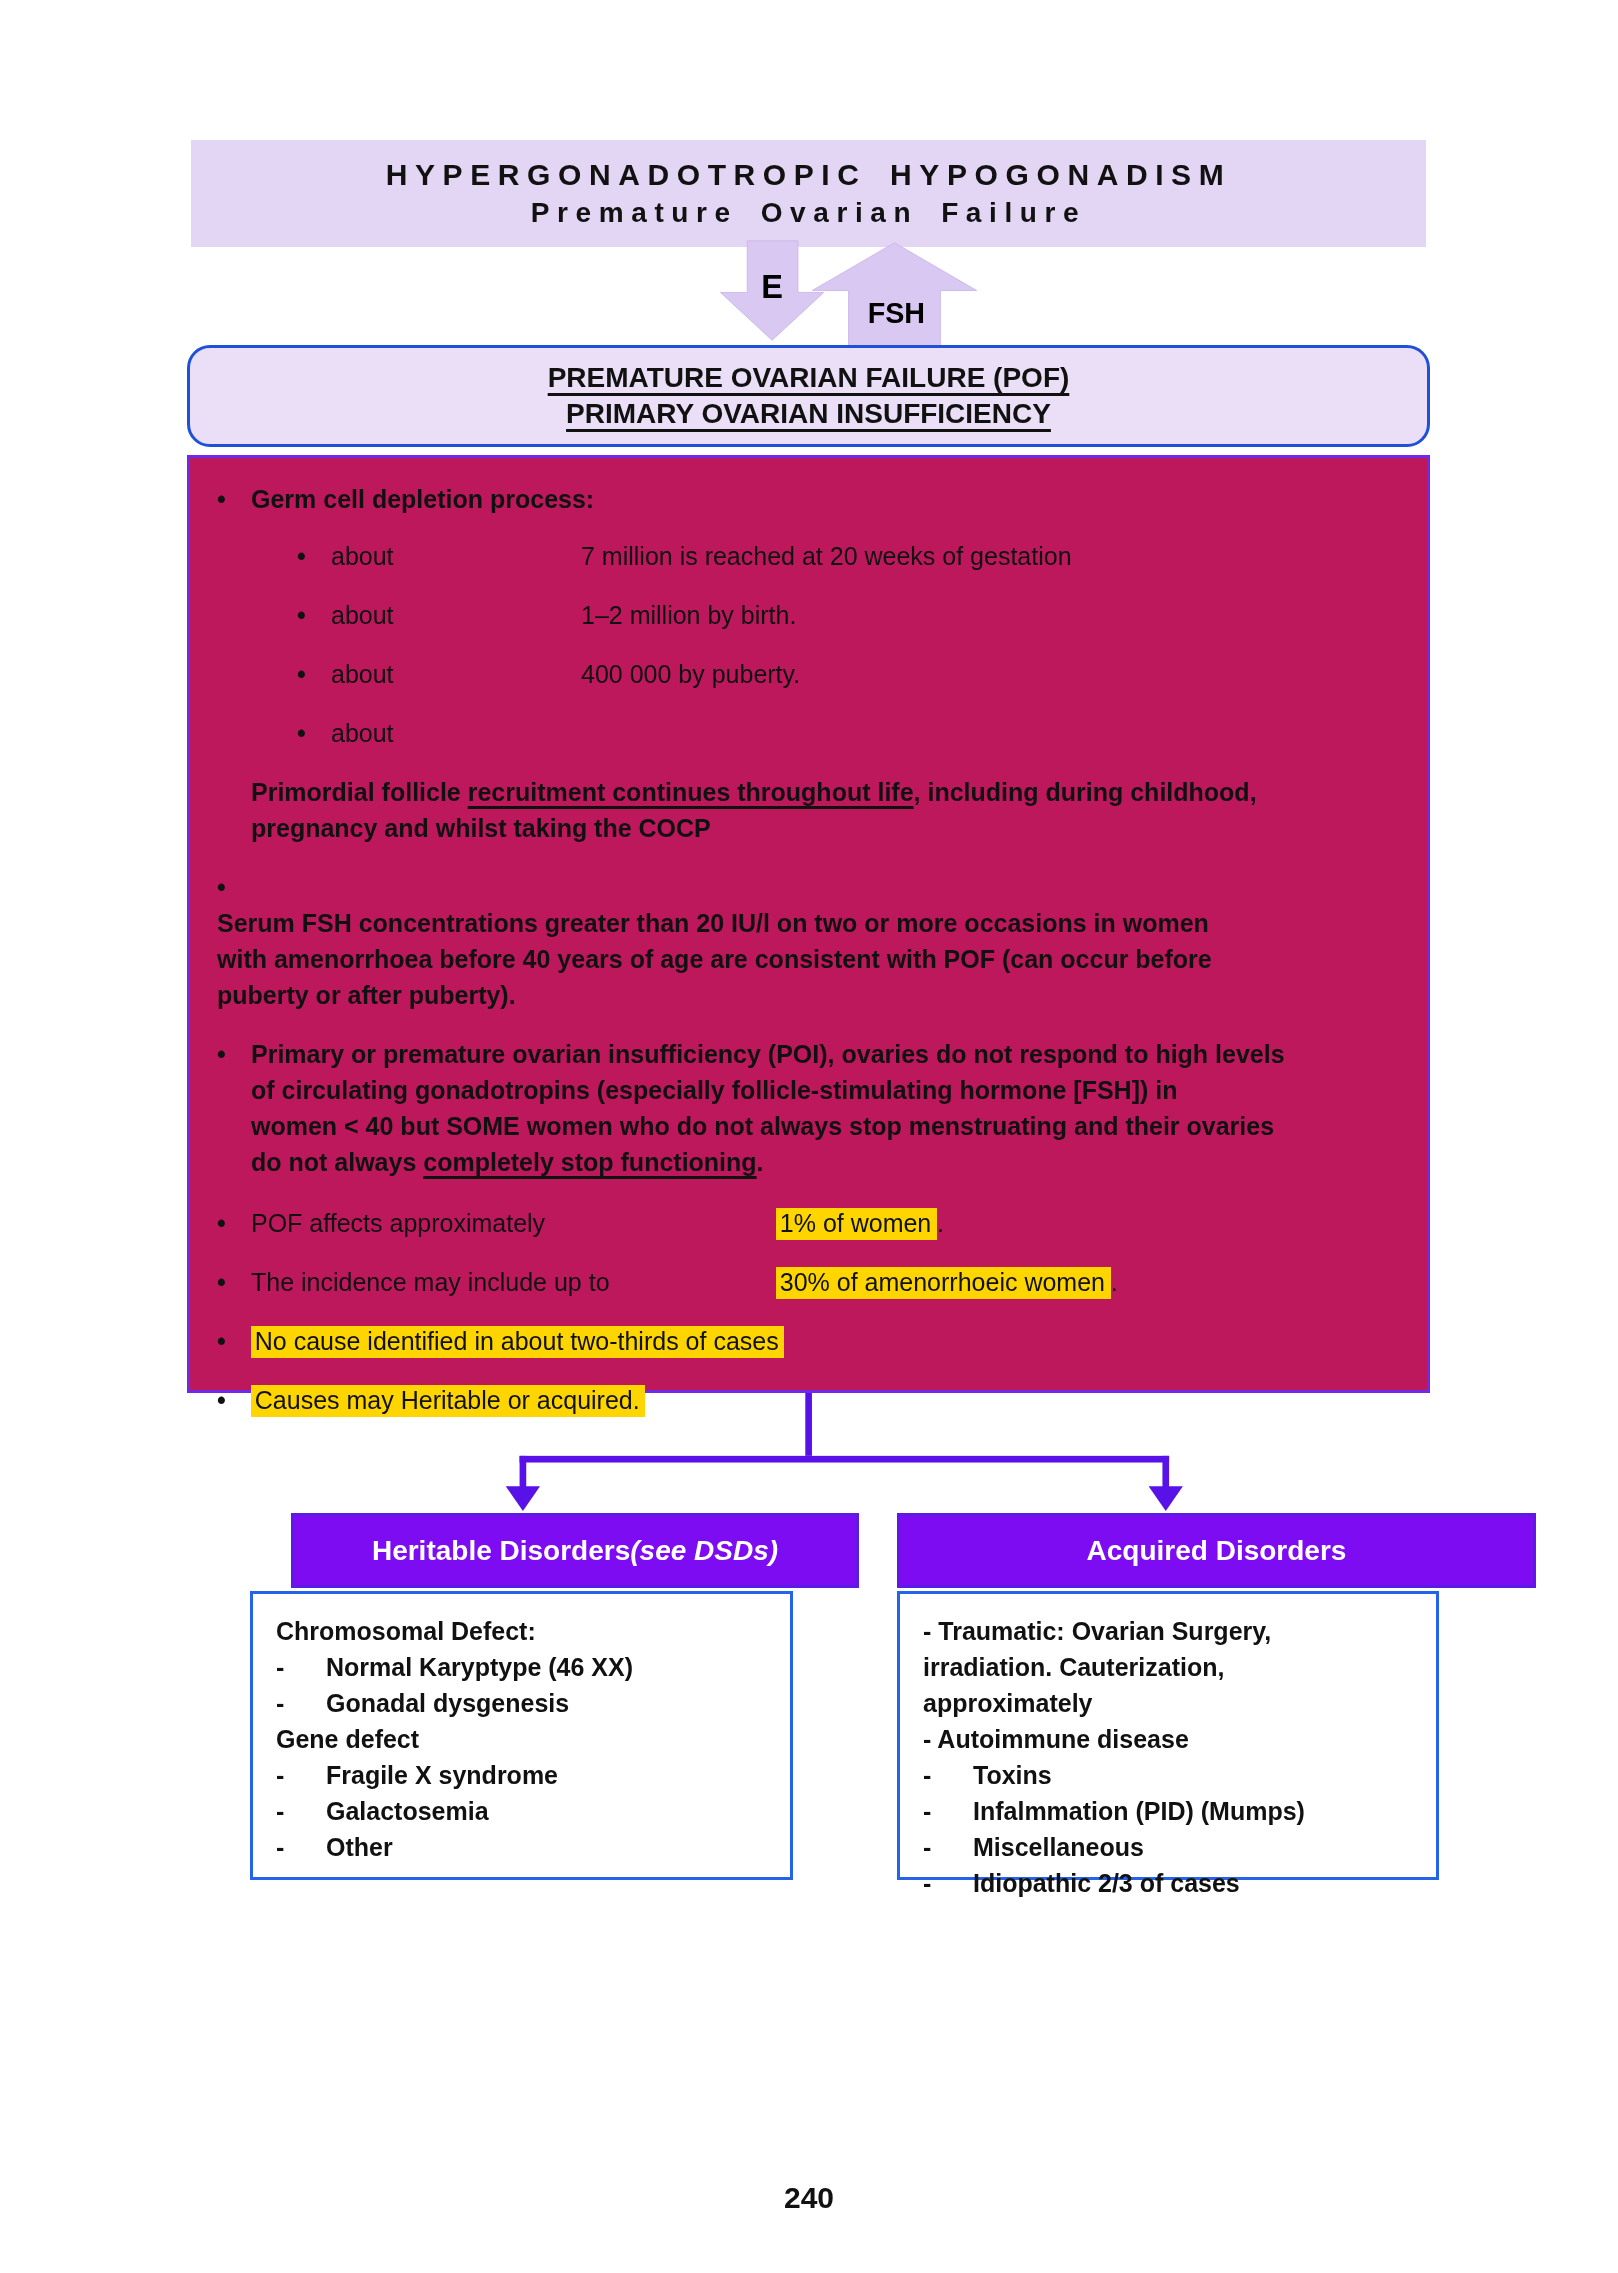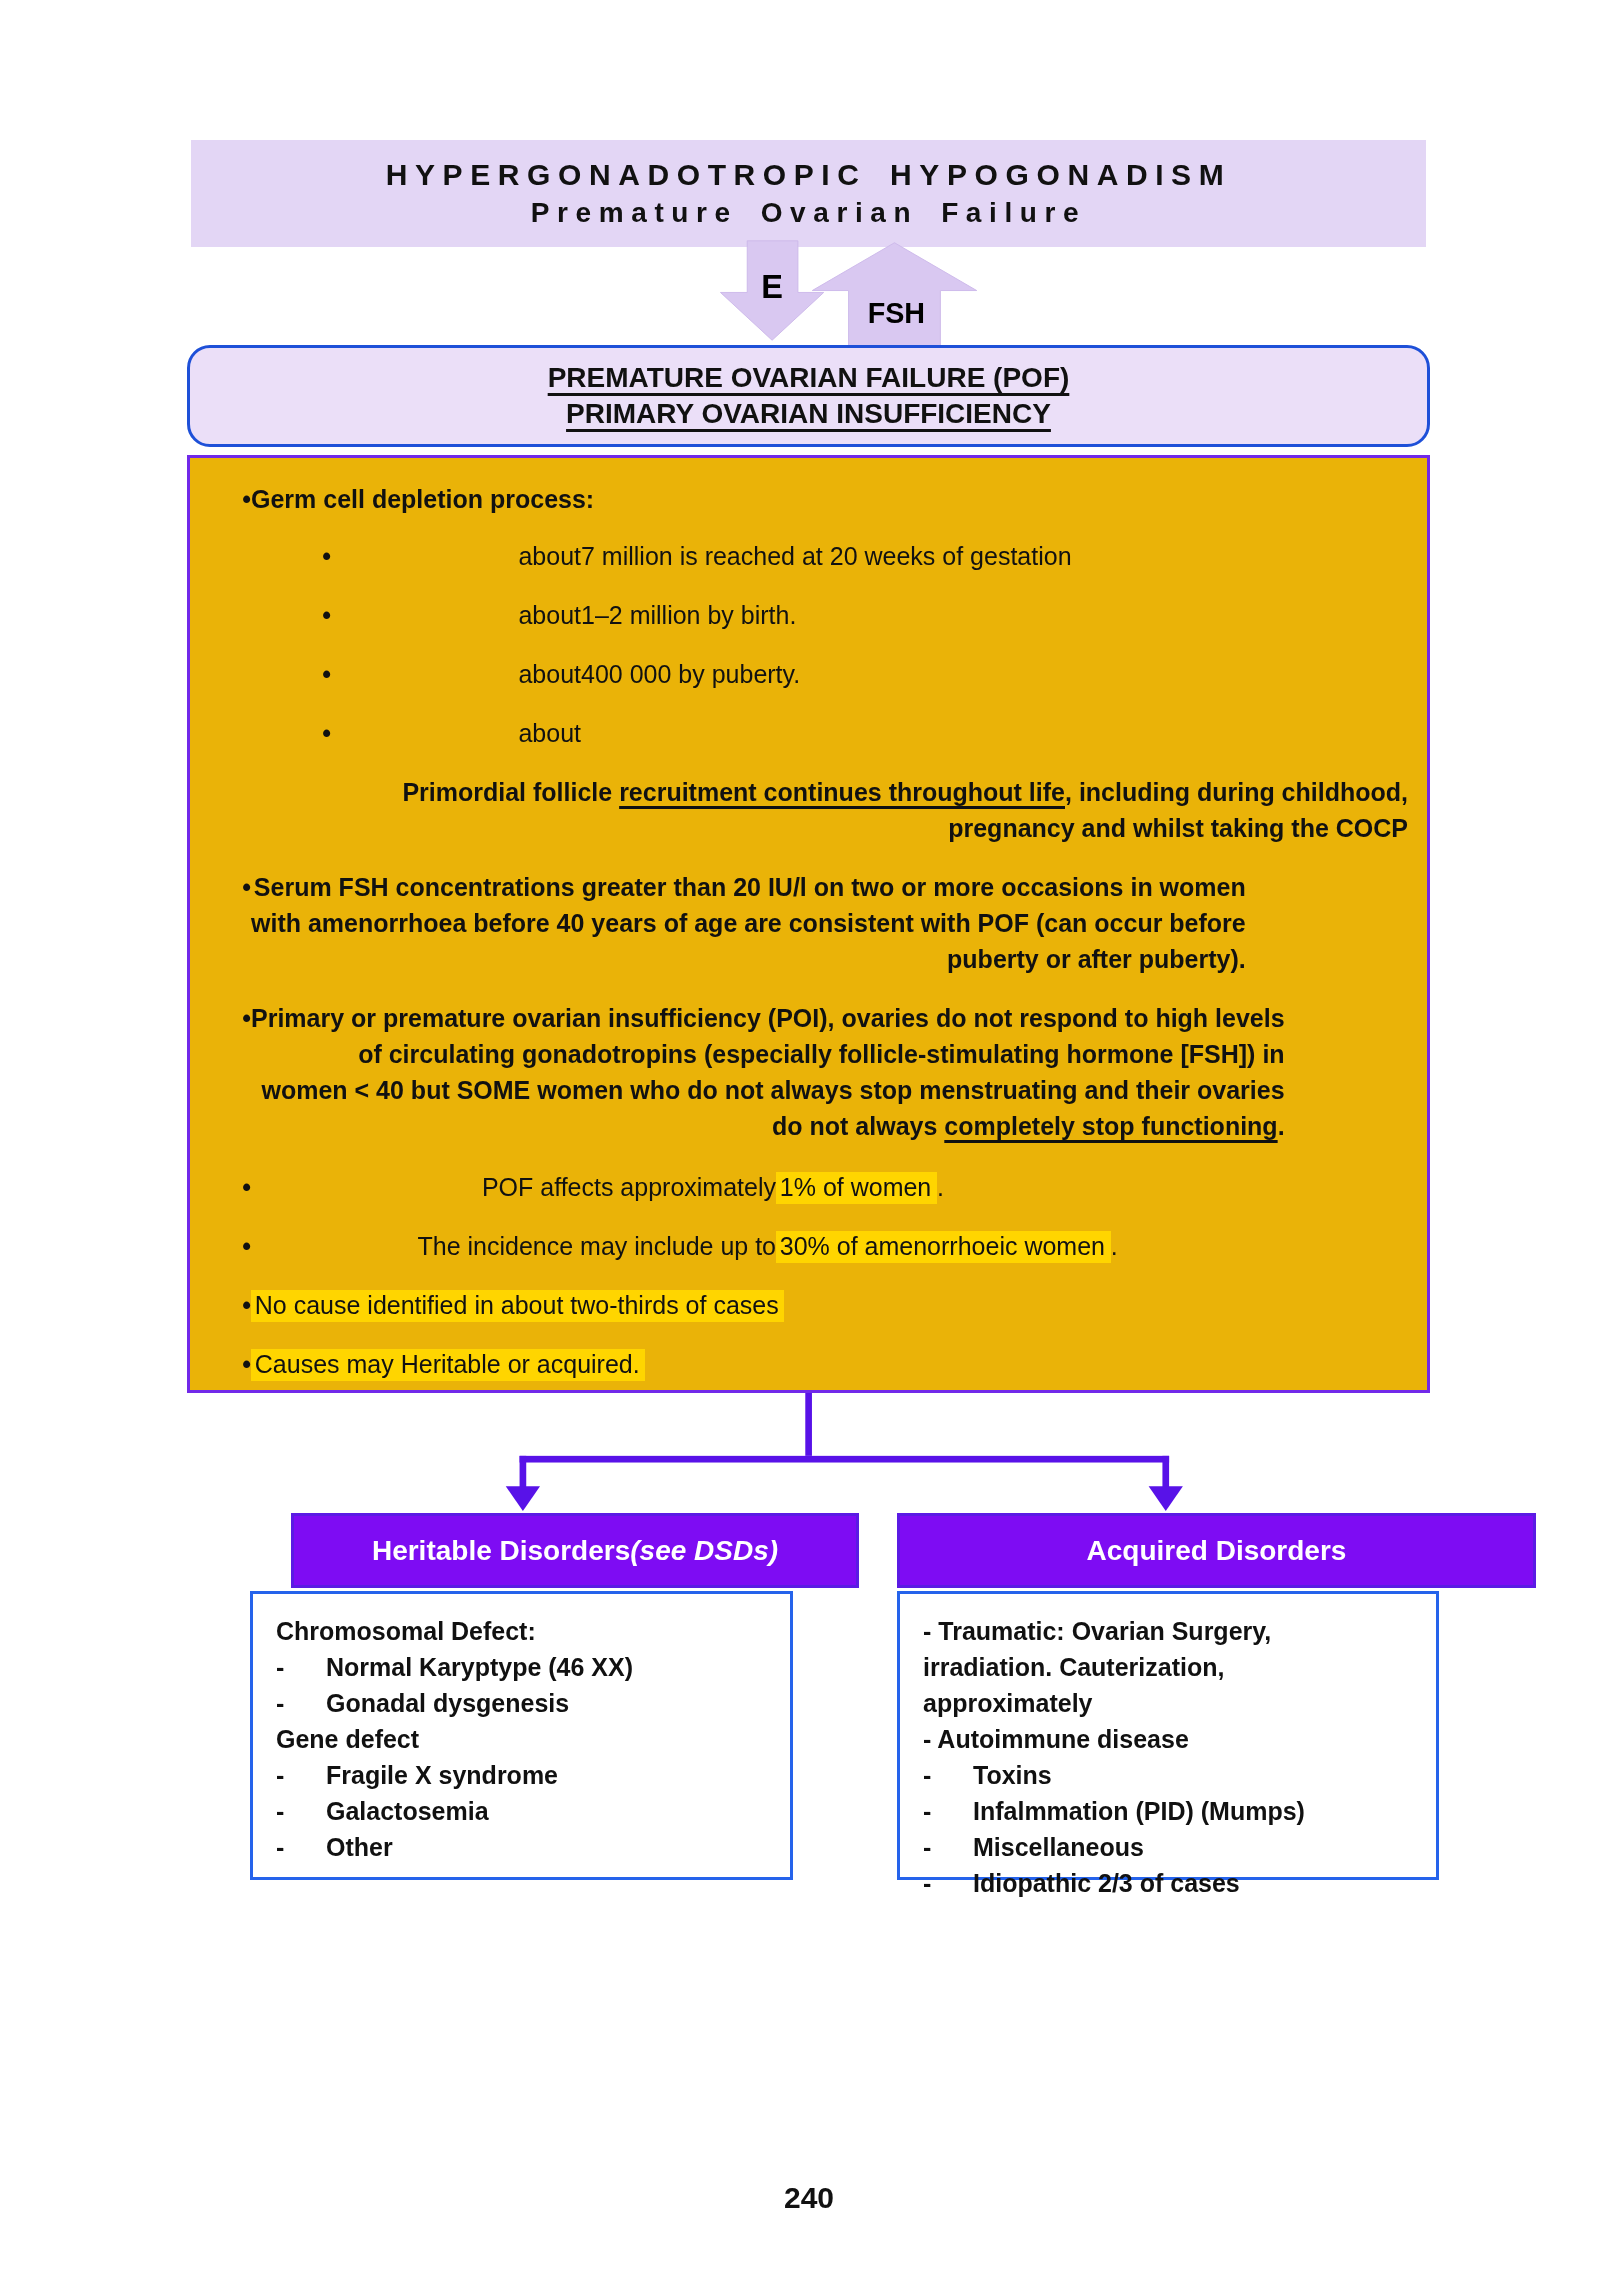--- a/index.html
+++ b/index.html
@@ -29,33 +29,33 @@
     display:flex; flex-direction:column; justify-content:center; align-items:center; gap:4.8px;
   }
   .pofbox div {
     font-size:28px; font-weight:bold; text-decoration:underline;
     text-decoration-thickness:2.9px; text-underline-offset:5.7px; white-space:nowrap;
   }
 
   
   .mainbox {
     position:absolute; left:187px; top:455px; width:1243px; height:938px;
-    background:#eab308; border:3.8px solid #7129E9;
-    padding:23px 19px 0 27px; font-size:25px; line-height:36px;text-align:right;
+    background:#be185d; border:3.8px solid #7129E9;
+    padding:23px 19px 0 27px; font-size:25px; line-height:36px;
   }
   .row { display:flex; }
   .nowrap { white-space:nowrap; }
   .b1, .b2 { flex:none; width:34px; }
   .b1::before, .b2::before { content:"\2022"; font-weight:bold; }
   .bold { font-weight:bold; }
   .row.head { margin-bottom:21px; }
   .row.sub { margin-left:80px; margin-bottom:23px; }
   .sub-label { flex:none; width:250px; }
   .para-primordial { margin:5.7px 0 23px 34px; font-weight:bold; }
-  .row.serum { margin-bottom:23px; }
+  .row.serum { margin-bottom:23px;flex-direction:column; }
   .row.poi { margin-bottom:25px; }
   .row.rate { margin-bottom:23px; }
   .rate-label { flex:none; width:525px; }
   .hl { background:#FFD500; padding:1px 5.7px 2.9px 3.8px; }
   u { text-decoration-thickness:2.9px; text-underline-offset:4.8px; }
 
   
   .connector { position:absolute; left:478px; top:1393px; width:726px; height:120px; }
 
   

